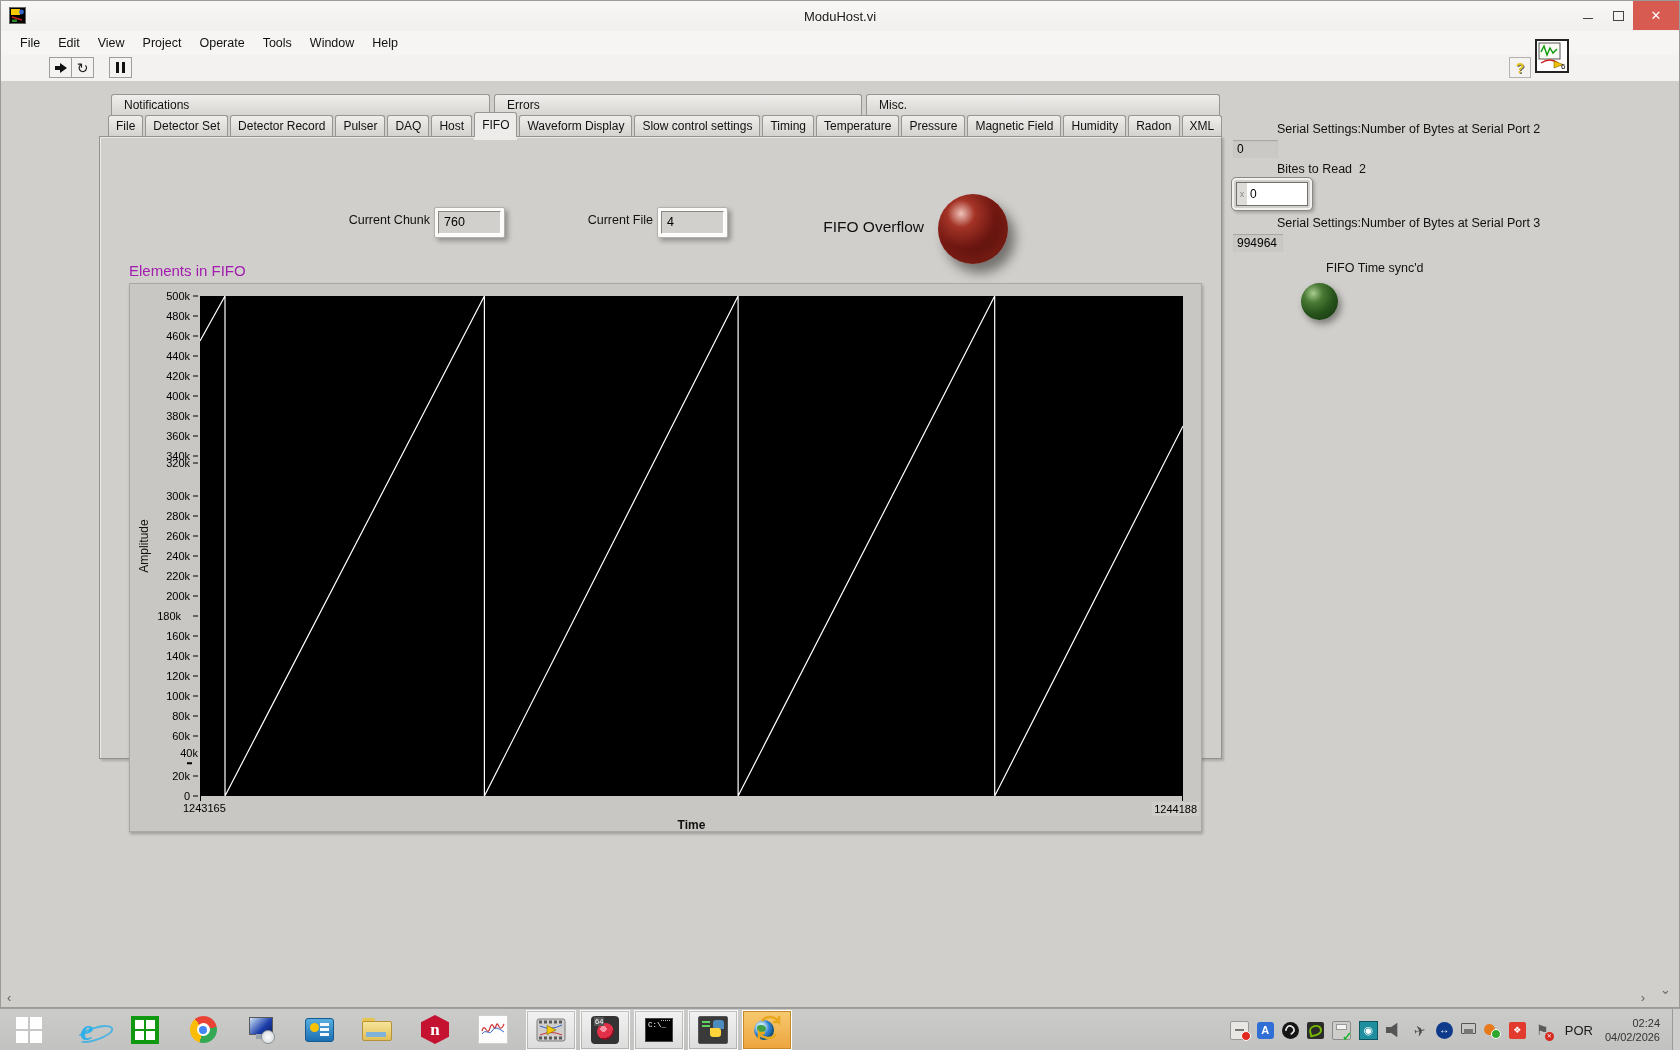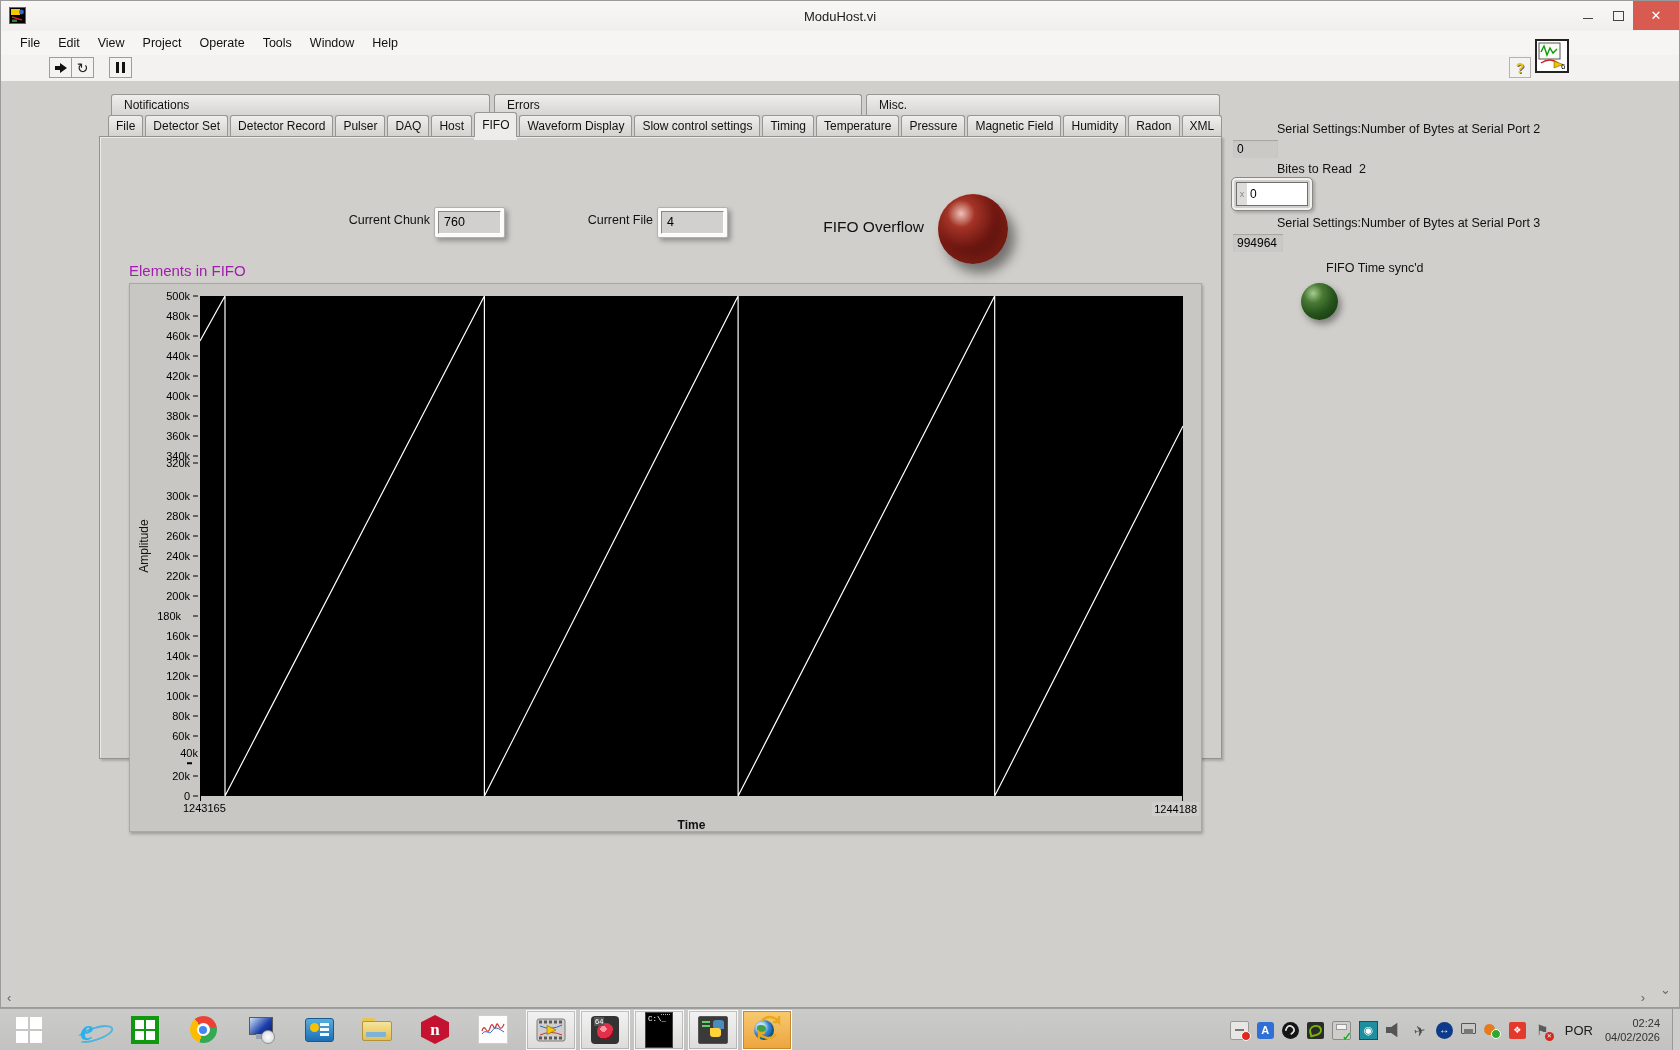--- a/index.html
+++ b/index.html
@@ -110,21 +110,21 @@
   .folder .bodyx{position:absolute;left:0;top:3px;width:30px;height:20px;background:linear-gradient(#f5e49a,#e3bf55);border:1px solid #b5913a;border-radius:2px;box-sizing:border-box;}
   .folder .bodyx::after{content:"";position:absolute;left:3px;bottom:3px;width:20px;height:5px;background:#7fb2d8;border-radius:1px;}
   .nhex{width:28px;height:29px;background:#c41230;clip-path:polygon(50% 0,100% 25%,100% 75%,50% 100%,0 75%,0 25%);
     display:grid;place-items:center;color:#fff;font-weight:bold;font-size:17px;font-family:"Liberation Serif",serif;}
   .plotic{width:28px;height:27px;background:#fdfdfd;border:1px solid #cfcfcf;display:grid;place-items:center;}
   .lvic{width:30px;height:26px;display:grid;place-items:center;}
   .lv64{position:relative;width:28px;height:28px;background:#333;border-radius:4px;}
   .lv64 b{position:absolute;left:6px;top:7px;width:17px;height:17px;border-radius:50%;
     background:radial-gradient(circle at 38% 35%,#ff93a4 0 20%,#e23048 21% 60%,#8f0d20 61% 72%,transparent 73%);}
   .lv64 em{position:absolute;left:3px;top:1px;font-style:normal;font-size:7.5px;color:#fff;background:#555;padding:0 1px;}
-  .cmdic{width:28px;height:36px;background:#000;border:1px solid #444;color:#fff;font-family:"Liberation Mono",monospace;font-size:7.5px;padding:2px 0 0 2px;box-sizing:border-box;position:relative;}
+  .cmdic{width:28px;height:24px;background:#000;border:1px solid #444;color:#fff;font-family:"Liberation Mono",monospace;font-size:7.5px;padding:2px 0 0 2px;box-sizing:border-box;position:relative;}
   .cmdic::before{content:"";position:absolute;right:2px;top:1px;width:9px;height:2px;border-top:1px dotted #bbb;}
   .pyc{position:relative;width:28px;height:26px;background:#3a3a3a;border:1px solid #555;border-radius:2px;}
   .pyc::before{content:"";position:absolute;left:3px;top:4px;width:8px;height:2px;background:#5fd35f;box-shadow:0 4px 0 #5fd35f;}
   .pyc .pb{position:absolute;right:3px;top:3px;width:11px;height:9px;background:#4b8bbe;border-radius:3px 3px 0 3px;}
   .pyc .py{position:absolute;right:6px;top:11px;width:11px;height:9px;background:#ffd43b;border-radius:0 3px 3px 3px;}
   .webic{position:relative;width:30px;height:28px;}
   .webic .globe{position:absolute;left:2px;top:4px;width:20px;height:20px;border-radius:50%;
     background:radial-gradient(circle at 35% 35%,#bfe3f8 0 20%,#2f7fd0 45%,#1b5fae 75%);box-shadow:inset -2px -2px 0 rgba(0,60,20,.35);}
   .webic .globe::after{content:"";position:absolute;left:3px;top:5px;width:9px;height:7px;background:#3fa045;border-radius:40% 60% 50% 50%;}
   .webic svg{position:absolute;right:-2px;top:-2px;}

